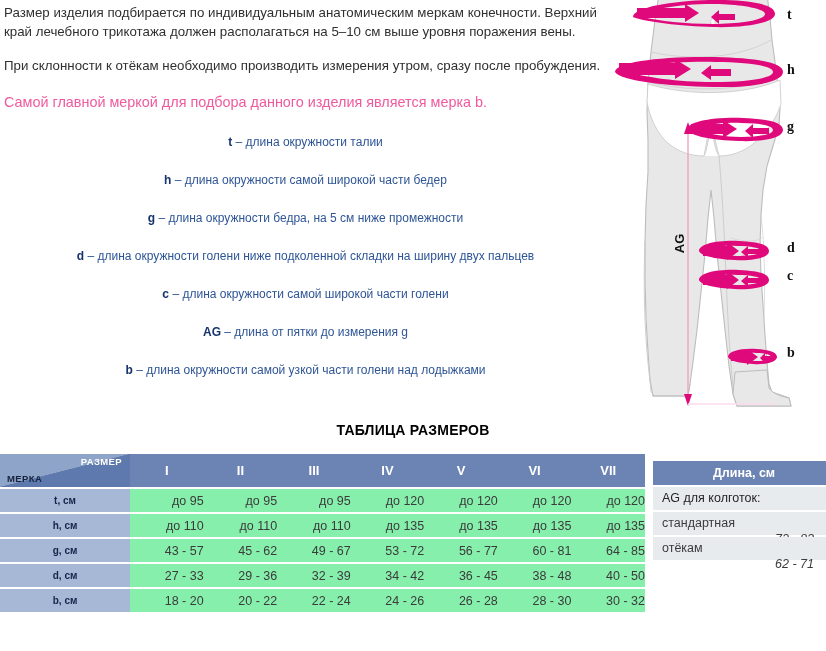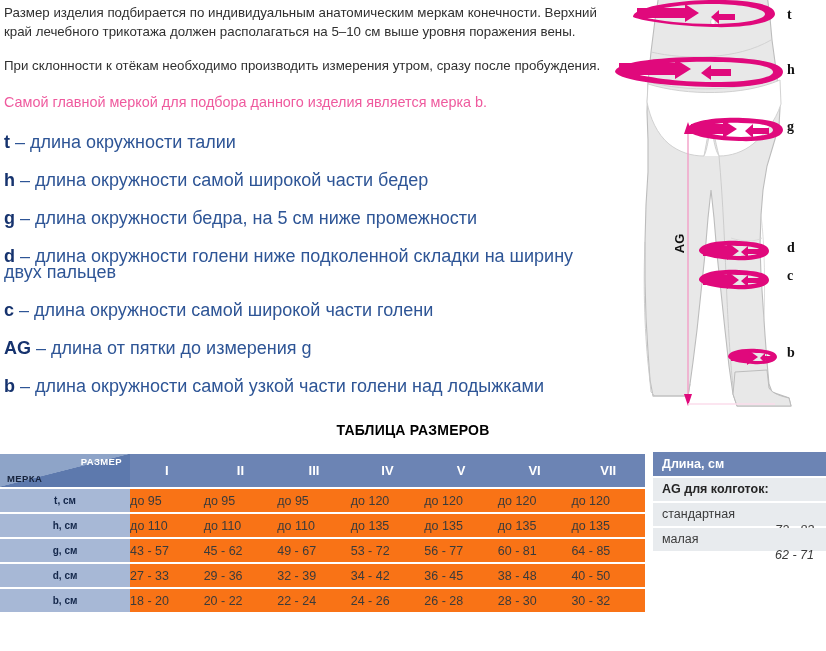--- a/index.html
+++ b/index.html
@@ -20,22 +20,23 @@
   .para{
     color:#303030;font-size:13.3px;line-height:18.5px;
     margin:0 0 16px 0;max-width:600px;
   }
   .highlight{
     color:#ef5a9e;font-size:14.4px;line-height:20px;
     margin:14px 0 22px 0;
   }
   .mlist{margin:0;padding:0;list-style:none;}
   .mitem{
-    color:#2e5596;font-size:18px;line-height:16px;
+    color:#2e5596;font-size:12px;line-height:16px;
     margin:0 0 22px 0;
+    text-align:center;
   }
   .mitem .key{color:#16336e;font-weight:bold;}
   .mitem .dash{color:#2e5596;}
 
   
   .illus{
     position:absolute;left:615px;top:0;width:211px;height:415px;
   }
   .illus svg{display:block;}
   .leg-label{
@@ -88,39 +89,40 @@
   th.colh{
     background:#6c84b4;color:#fff;font-size:13px;font-weight:bold;
     height:33px;text-align:center;vertical-align:middle;
     width:73.5px;
   }
   td.rowh{
     background:#a7b8d6;color:#13264a;font-weight:bold;font-size:10px;
     height:23px;text-align:center;vertical-align:middle;width:130px;
   }
   td.cell{
-    background:#f97316;color:#3b3b3b;font-size:12.5px;
-    height:23px;text-align:left;vertical-align:middle;
+    background:#86efac;color:#3b3b3b;font-size:12.5px;
+    height:23px;text-align:right;vertical-align:middle;
   }
 
   
   .side{
     position:absolute;left:653px;top:452px;width:173px;
   }
   .side-head{
     background:#6c84b4;color:#fff;font-weight:bold;font-size:12.5px;
-    height:24px;line-height:24px;padding-left:9px;
+    height:24px;line-height:24px;padding-left:9px;margin-top:9px;
     box-sizing:border-box;
+    text-align:center;
   }
   .side-row{
     background:#e8ebee;height:23px;line-height:23px;margin-top:2px;
     font-size:12.5px;color:#3b3b3b;position:relative;
     box-sizing:border-box;padding-left:9px;
   }
-  .side-row.bold{font-weight:bold;color:#242424;}
+  .side-row.bold{font-weight:normal;color:#242424;}
   .side-row .v{position:absolute;right:12px;top:16px;font-style:italic;}
   .side-divider{
     position:absolute;left:648px;top:452px;width:2px;height:150px;
     background:#ffffff;
   }
 </style>
 </head>
 <body>
 
 <div class="page">
@@ -368,18 +370,18 @@
 
   <div class="side-divider"></div>
   <div class="side">
     <div class="side-head">Длина, см</div>
     <div class="side-row bold">AG для колготок:</div>
     <div class="side-row">
       <span>стандартная</span>
       <span class="v">72 - 83</span>
     </div>
     <div class="side-row">
-      <span>малая</span>
+      <span>отёкам</span>
       <span class="v">62 - 71</span>
     </div>
   </div>
 
 </div>
 
 </body></html>

